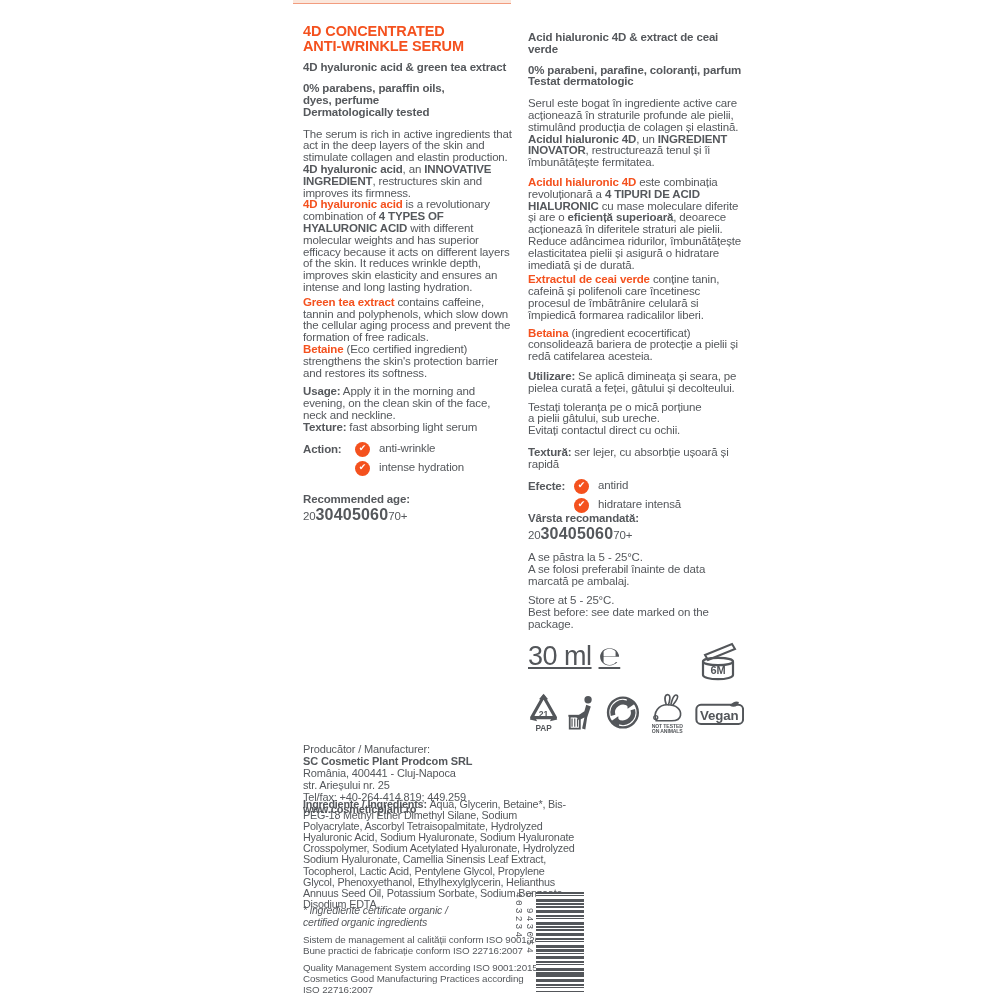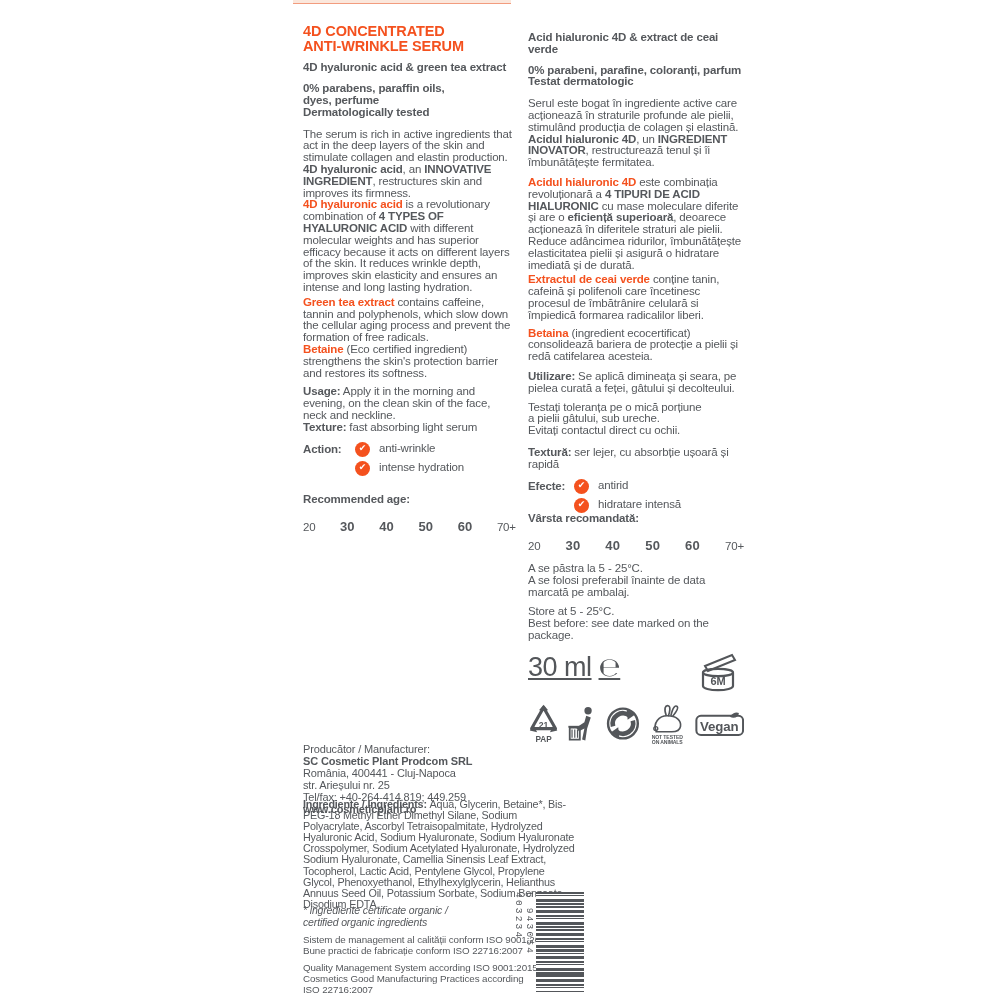--- a/index.html
+++ b/index.html
@@ -26,23 +26,23 @@
   .mt6{margin-top:6px}.mt7{margin-top:7px}.mt8{margin-top:8px}.mt9{margin-top:9px}
   .mt10{margin-top:10px}.mt12{}.mt18{margin-top:18px}
   .effects{display:flex;align-items:flex-start;}
   .effects .lbl{font-weight:700;flex:0 0 52px;padding-top:2px;}
   .effects.ro .lbl{flex:0 0 46px;}
   .checklist{display:flex;flex-direction:column;gap:4px;}
   .check-item{display:flex;align-items:center;gap:9px;}
   .check{width:15px;height:15px;border-radius:50%;background:var(--accent);color:#fff;
          display:flex;align-items:center;justify-content:center;font-size:9px;
          font-family:"DejaVu Sans",sans-serif;flex:0 0 15px;}
-  .ages{display:flex;gap:12px;align-items:baseline;margin-top:16px;justify-content:space-between;}
+  .ages{display:flex;align-items:baseline;margin-top:4px;}
   .ages .seg{font-size:11.5px;}
-  .ages .seg-b{font-size:13px;letter-spacing:0.2px;}
+  .ages .seg-b{font-size:16px;letter-spacing:0.2px;}
   .manufacturer{position:absolute;left:303px;top:744px;width:232px;
                 font-size:11px;line-height:11.9px;white-space:pre-line;}
   .ingredients{position:absolute;left:303px;top:799px;width:274px;
                font-size:10.8px;line-height:11.1px;letter-spacing:-0.2px;}
   .organic{position:absolute;left:303px;top:905px;width:240px;font-size:10.5px;
            line-height:11.5px;font-style:italic;white-space:pre-line;}
   .iso{position:absolute;left:303px;width:250px;font-size:9.8px;line-height:10.8px;
        white-space:pre-line;letter-spacing:-0.1px;}
   .iso-ro{top:935px;}
   .iso-en{top:963px;}

